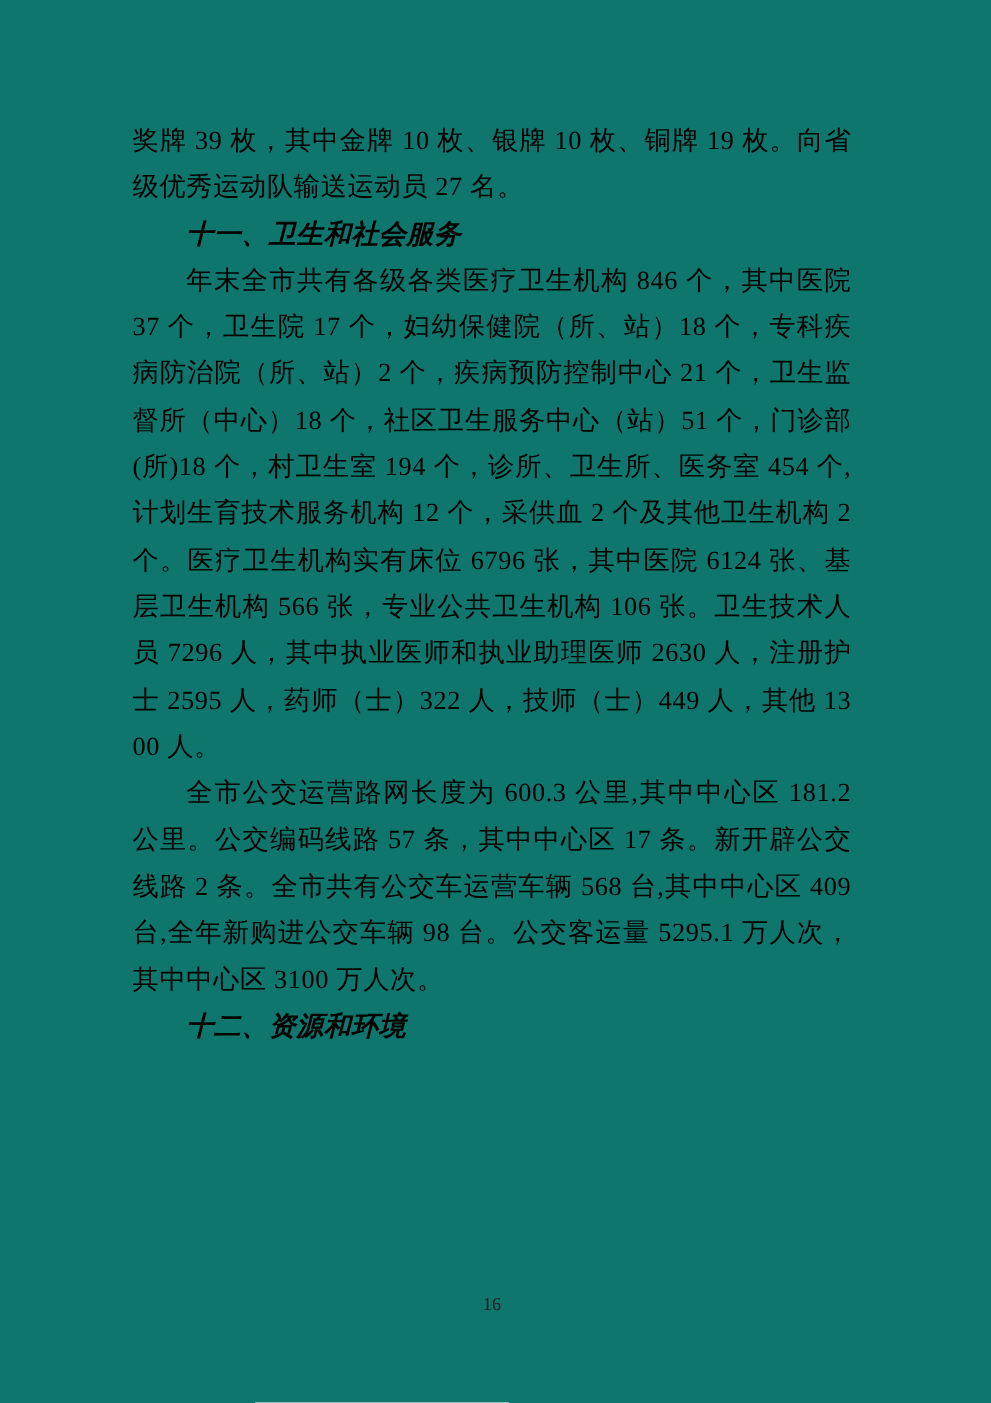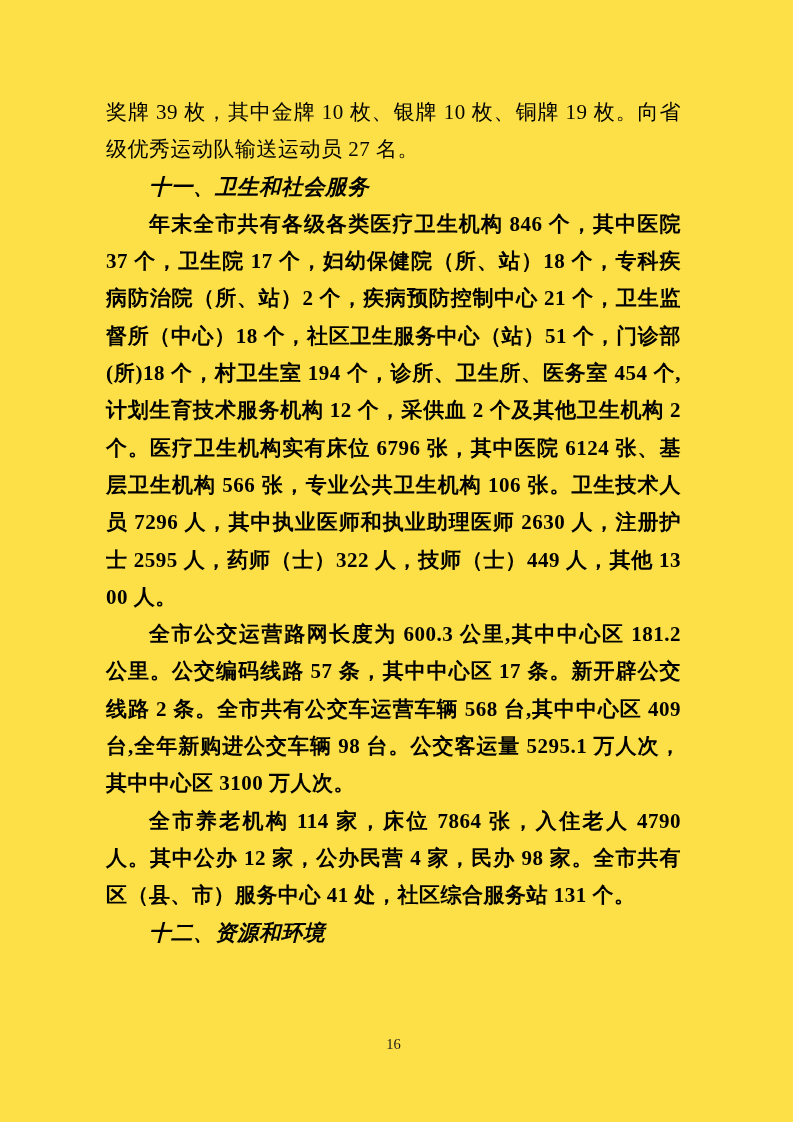--- a/index.html
+++ b/index.html
@@ -4,21 +4,21 @@
 <style>
   html, body {
     margin: 0;
     padding: 0;
     background: #ffffff;
   }
   .page {
     position: relative;
     width: 793px;
     height: 1122px;
-    background: #fde047;
+    background: #0f766e;
     color: #000000;
     font-family: "Liberation Serif", "DejaVu Serif", serif;
     overflow: hidden;
   }
   .text-block {
     position: absolute;
     left: 106px;
     top: 94px;
     width: 575px;
   }
@@ -26,21 +26,20 @@
     margin: 0;
     font-size: 21px;
     line-height: 37.3px;
     text-align: justify;
     text-justify: inter-character;
     letter-spacing: 0.5px;
     word-break: break-all;
   }
   .para.indent {
     text-indent: 43px;
-    font-weight: bold;
   }
   .para.no-indent {
     text-indent: 0;
   }
   .heading {
     margin: 0;
     font-family: "Liberation Sans", "DejaVu Sans", sans-serif;
     font-weight: bold;
     font-size: 21.5px;
     line-height: 37.3px;
@@ -61,17 +60,16 @@
 </style>
 </head>
 <body>
 
 <div class="page">
   <div class="text-block">
     <p class="para no-indent">奖牌 39 枚，其中金牌 10 枚、银牌 10 枚、铜牌 19 枚。向省级优秀运动队输送运动员 27 名。</p>
     <h2 class="heading">十一、卫生和社会服务</h2>
     <p class="para indent">年末全市共有各级各类医疗卫生机构 846 个，其中医院 37 个，卫生院 17 个，妇幼保健院（所、站）18 个，专科疾病防治院（所、站）2 个，疾病预防控制中心 21 个，卫生监督所（中心）18 个，社区卫生服务中心（站）51 个，门诊部(所)18 个，村卫生室 194 个，诊所、卫生所、医务室 454 个,计划生育技术服务机构 12 个，采供血 2 个及其他卫生机构 2 个。医疗卫生机构实有床位 6796 张，其中医院 6124 张、基层卫生机构 566 张，专业公共卫生机构 106 张。卫生技术人员 7296 人，其中执业医师和执业助理医师 2630 人，注册护士 2595 人，药师（士）322 人，技师（士）449 人，其他 1300 人。</p>
     <p class="para indent">全市公交运营路网长度为 600.3 公里,其中中心区 181.2 公里。公交编码线路 57 条，其中中心区 17 条。新开辟公交线路 2 条。全市共有公交车运营车辆 568 台,其中中心区 409 台,全年新购进公交车辆 98 台。公交客运量 5295.1 万人次，其中中心区 3100 万人次。</p>
-    <p class="para indent">全市养老机构 114 家，床位 7864 张，入住老人 4790 人。其中公办 12 家，公办民营 4 家，民办 98 家。全市共有区（县、市）服务中心 41 处，社区综合服务站 131 个。</p>
     <h2 class="heading">十二、资源和环境</h2>
   </div>
   <div class="page-number">16</div>
 </div>
 
 </body></html>

